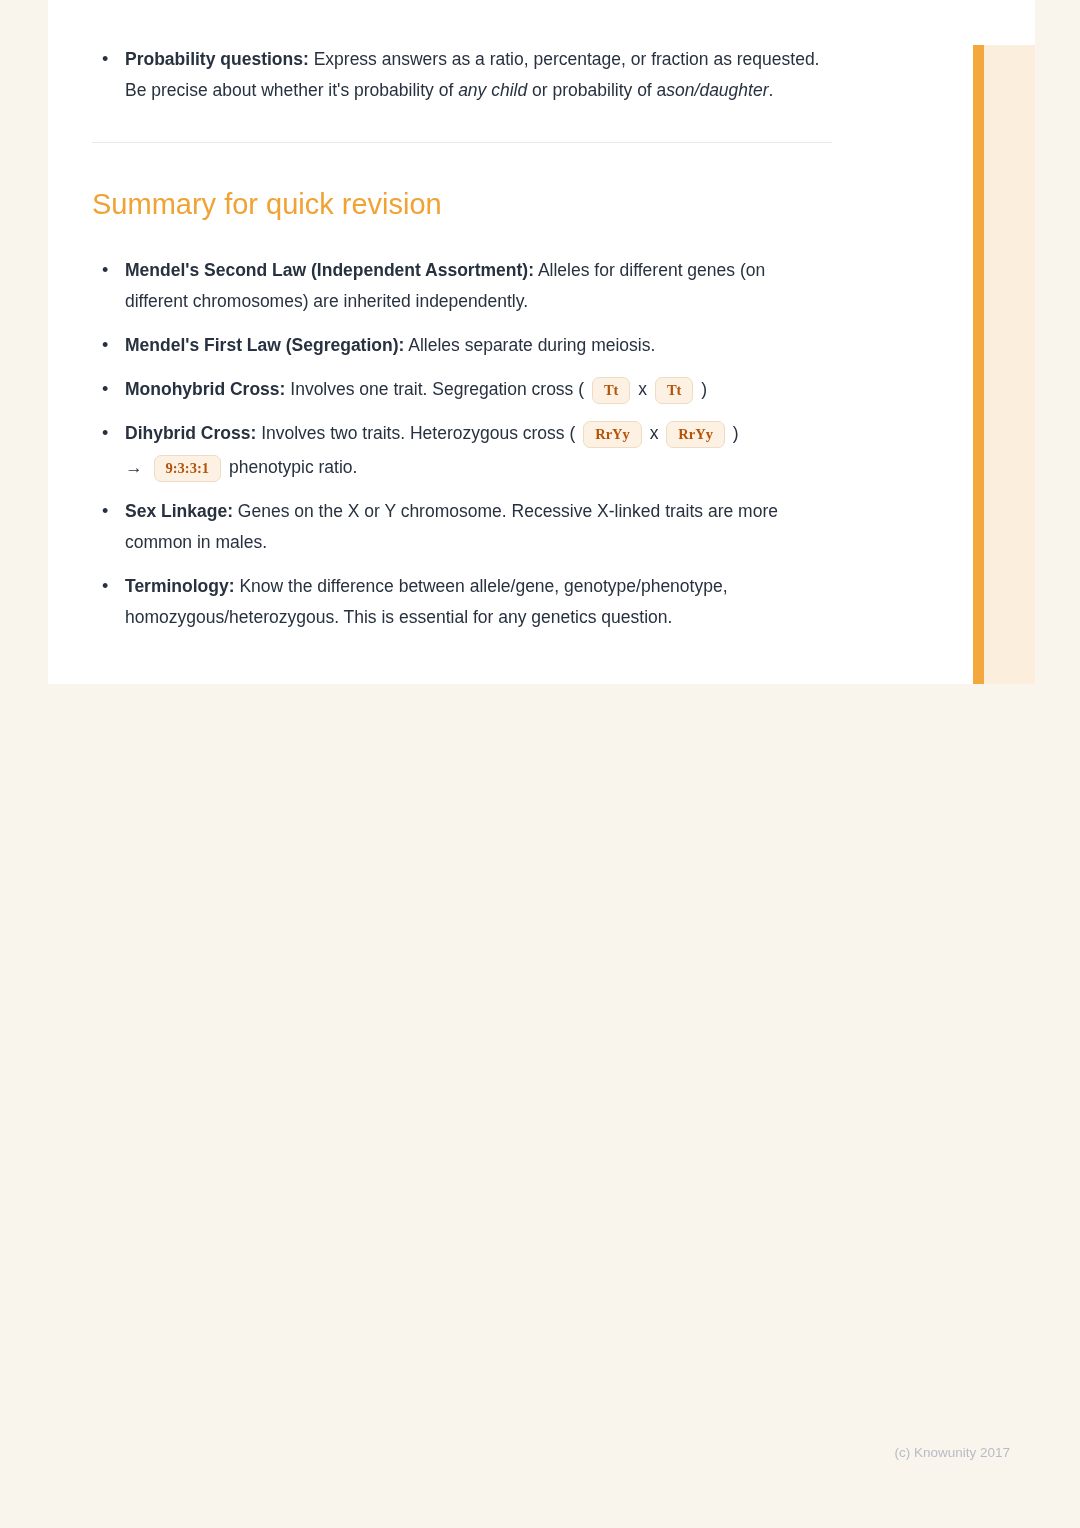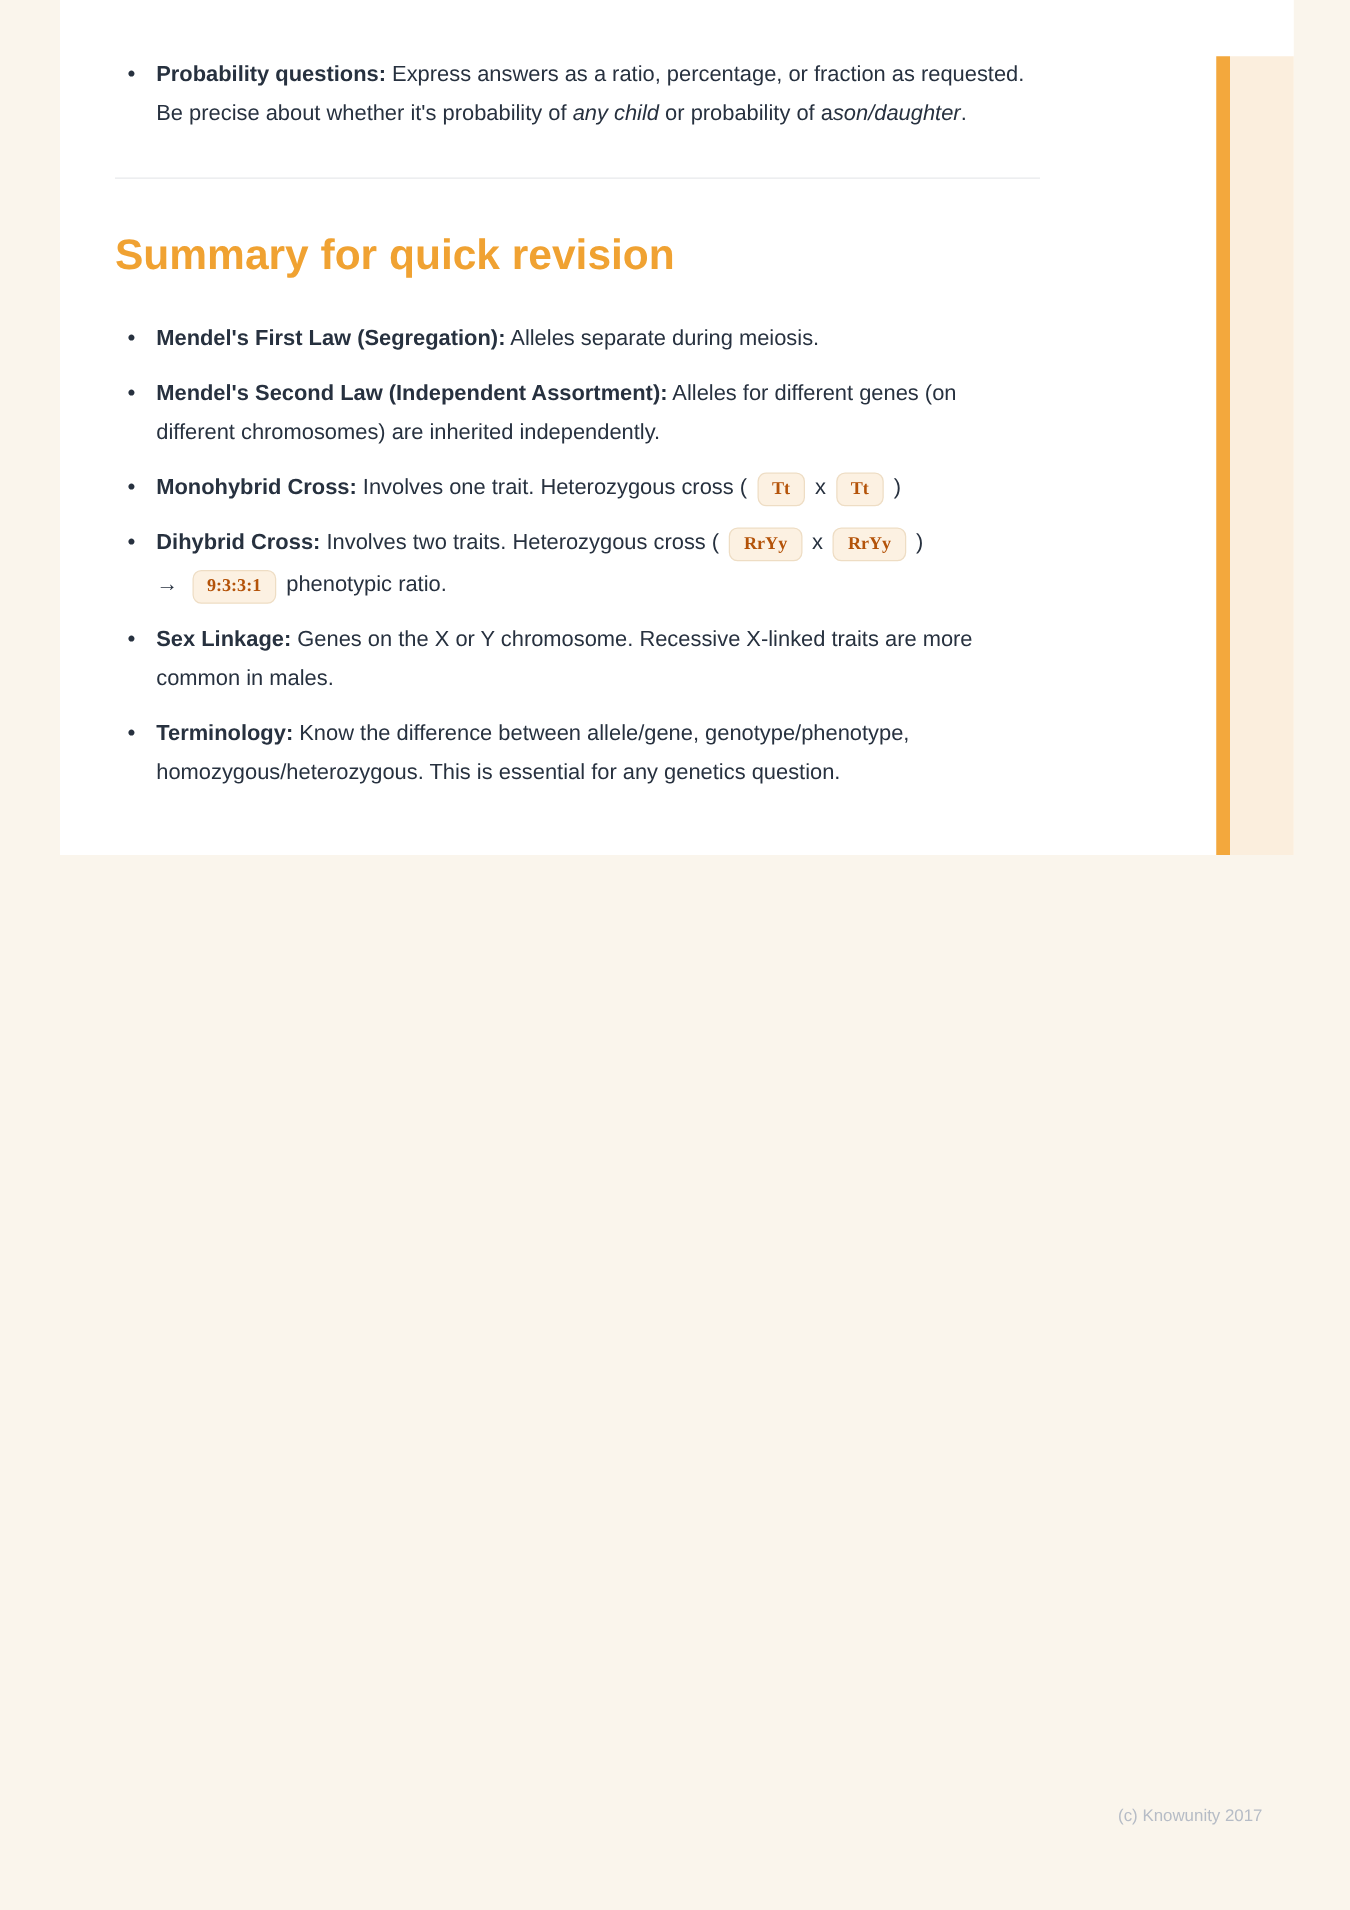--- a/index.html
+++ b/index.html
@@ -69,22 +69,22 @@
 
   .divider {
     border: none;
     border-top: 1px solid #e7e9ec;
     margin: 36px 0 0 0;
     width: 100%;
   }
 
   h2.section-heading {
     margin: 44px 0 34px 0;
-    font-size: 34px;
-    font-weight: 700;
+    font-size: 29px;
+    font-weight: 400;
     color: #f0a232;
     line-height: 34px;
   }
 
   .chip {
     display: inline-block;
     background: #fcf1e2;
     border: 1px solid #eeddc4;
     border-radius: 7px;
     padding: 1px 11px 2px 11px;
@@ -133,32 +133,32 @@
       </li>
     </ul>
 
     <hr class="divider">
 
     <h2 class="section-heading">Summary for quick revision</h2>
 
     <ul class="summary-list">
 
       <li>
+        <span class="b">Mendel's Second Law (Independent Assortment):</span>
+        <span>Alleles for different genes (on different chromosomes) are inherited independently.</span>
+      </li>
+
+      <li>
         <span class="b">Mendel's First Law (Segregation):</span>
         <span>Alleles separate during meiosis.</span>
       </li>
 
       <li>
-        <span class="b">Mendel's Second Law (Independent Assortment):</span>
-        <span>Alleles for different genes (on different chromosomes) are inherited independently.</span>
-      </li>
-
-      <li>
         <span class="b">Monohybrid Cross:</span>
-        <span>Involves one trait. Heterozygous cross (</span>
+        <span>Involves one trait. Segregation cross (</span>
         <span class="chip">Tt</span>
         <span>x</span>
         <span class="chip">Tt</span>
         <span>)</span>
       </li>
 
       <li>
         <span class="b">Dihybrid Cross:</span>
         <span>Involves two traits. Heterozygous cross (</span>
         <span class="chip">RrYy</span>

